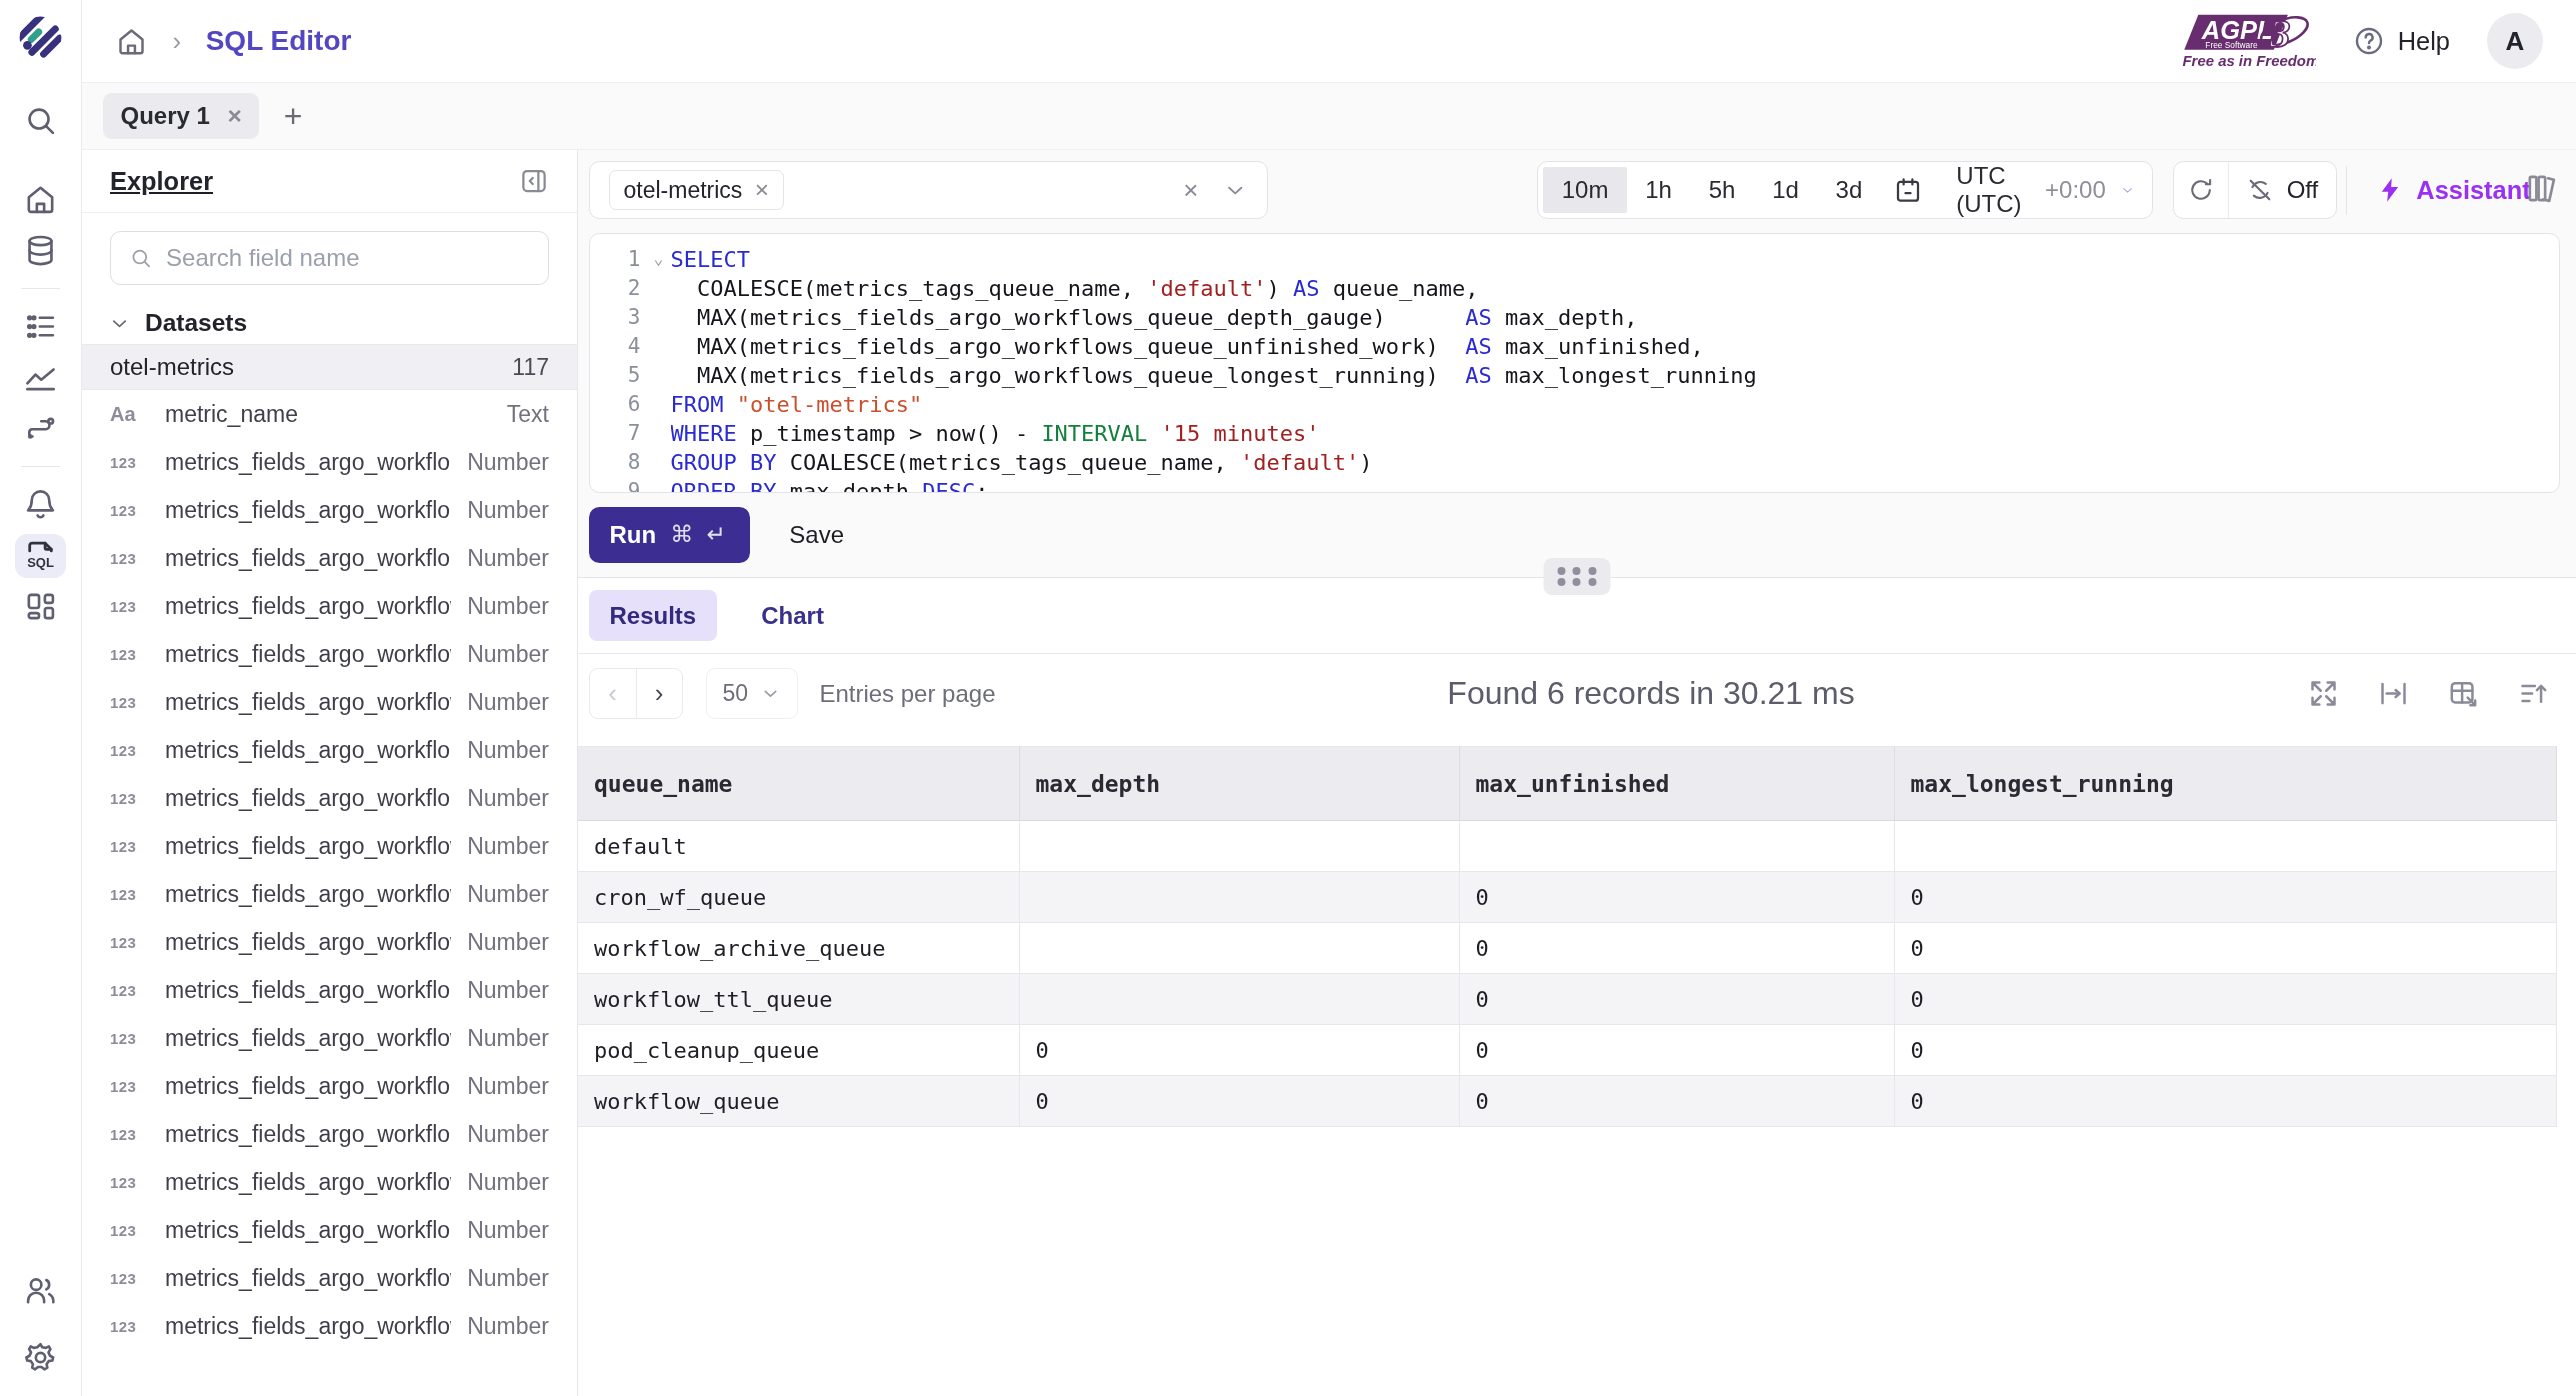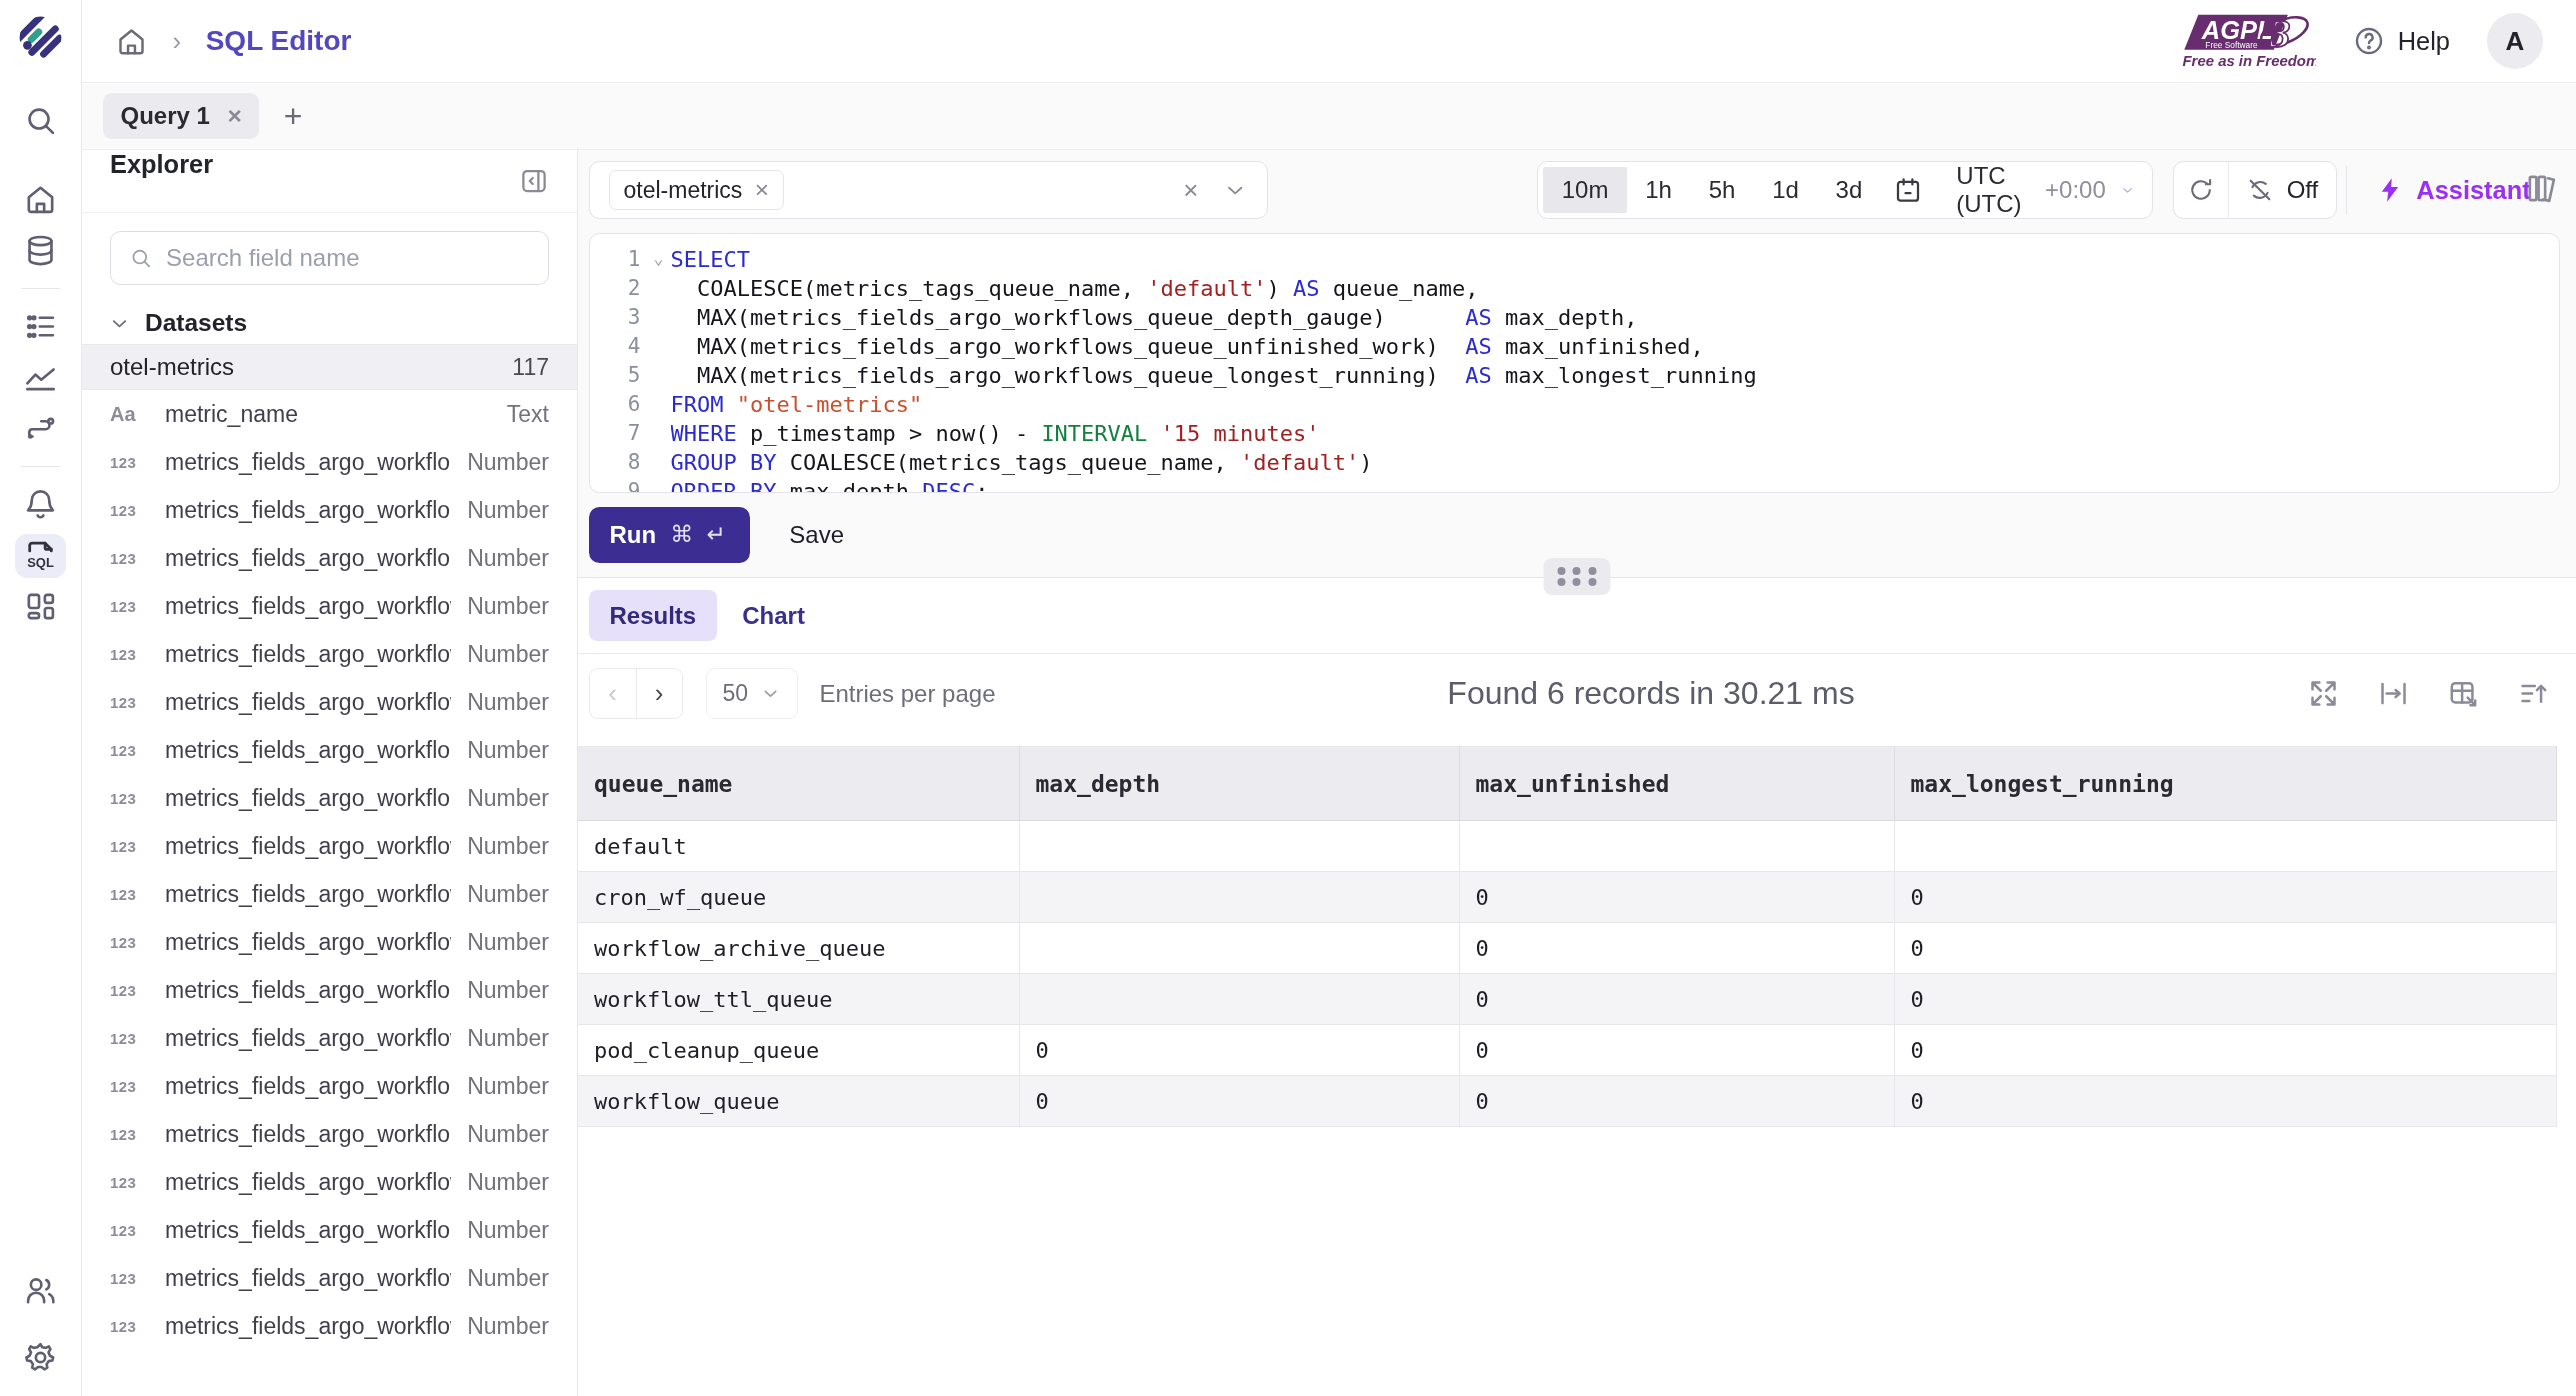--- a/index.html
+++ b/index.html
@@ -39,22 +39,22 @@
   .tabstrip { position:absolute; left:82px; top:83px; right:0; height:67px; background:#fafafb;
               border-bottom:0.9px solid #efeff3; display:flex; align-items:center; padding:0 21px; gap:24.5px; }
   .query-chip { background:#ebebef; border-radius:8.8px; height:46px; padding:0 17.5px;
                 display:flex; align-items:center; gap:17.5px; font-size:24px; font-weight:600; color:#2a2a33; }
   .chip-x { color:#8a8a96; font-size:24.5px; }
   .add-tab { color:#6a6a76; font-size:32px; line-height:1; }
 
   
   .explorer { position:absolute; left:82px; top:150px; width:496px; bottom:0; background:#fff;
               border-right:0.9px solid #e6e6eb; overflow:hidden; }
-  .exp-head { height:63px; border-bottom:0.9px solid #efeff3; display:flex; 
-              justify-content:space-between; padding:0 28px; }
+  .exp-head { height:63px; border-bottom:0.9px solid #efeff3; display:flex; align-items:center;
+              justify-content:space-between; padding:0 28px;text-decoration:underline; }
   .exp-title { font-size:25.4px; font-weight:700; color:#23232c; }
   .searchbox { margin:17.5px 28px; height:54px; border:0.9px solid #dcdce3; border-radius:10.5px;
                display:flex; align-items:center; gap:14px; padding:0 17.5px; }
   .searchbox input { border:none; outline:none; font-size:24px; width:100%; color:#2a2a33; font-family:inherit; }
   .searchbox input::placeholder { color:#9ba0ac; }
   .sec-row { display:flex; align-items:center; gap:14px; padding:0 26px; height:42px; }
   .sec-label { font-size:24.5px; font-weight:600; color:#23232c; }
   .dataset-row { height:46px; background:#f0f0f4; border-top:0.9px solid #e8e8ee; border-bottom:0.9px solid #e8e8ee;
                  display:flex; align-items:center; justify-content:space-between; padding:0 28px; }
   .dataset-name { font-size:24px; color:#23232c; }
@@ -121,21 +121,21 @@
   .save-btn { font-size:24px; color:#1d1d26; }
 
   .split { position:absolute; top:427px; left:0; right:0; height:0.9px; background:#e4e4e9; }
   .handle { position:absolute; top:408px; left:50%; transform:translateX(-50%); width:67px; height:37px;
             background:#ebebef; border-radius:8.8px; display:grid; grid-template-columns:repeat(3,1fr);
             grid-template-rows:repeat(2,1fr); place-items:center; padding:7px 10.5px; z-index:2; }
   .handle i { width:8px; height:8px; border-radius:50%; background:#8f8f9e; }
 
   
   .results { position:absolute; top:428px; left:0; right:0; bottom:0; background:#fff; }
-  .rtabs { height:76px; display:flex; align-items:center; padding:0 10.5px; gap:4px; border-bottom:0.9px solid #e9e9ee; }
+  .rtabs { height:76px; display:flex; align-items:center; padding:0 10.5px; gap:23px; border-bottom:0.9px solid #e9e9ee; }
   .rtab { height:51px; padding:0 21px; border-radius:8px; font-size:24px; font-weight:600; color:#38308d; }
   .rtab.active { background:var(--c-accent-soft,#e6e0fa); color:#332a7d; }
   .pgrow { height:79px; display:flex; align-items:center; padding:0 10.5px; }
   .pager { display:flex; border:0.9px solid #e9e9ee; border-radius:8.8px; overflow:hidden; height:51px; background:#fff; }
   .pager button { width:46px; font-size:26px; color:#4a4a55; display:flex; align-items:center; justify-content:center; }
   .pager button.disabled { color:#c9c9d3; }
   .pager button + button { border-left:0.9px solid #e9e9ee; }
   .pagesize { margin-left:23px; border:0.9px solid #eeeef2; border-radius:8.8px; height:51px; padding:0 16px;
               display:flex; align-items:center; gap:12.3px; color:#6e6e7b; font-size:23px; background:#fff; }
   .pg-label { margin-left:21px; color:#6e6e7b; font-size:24px; }

